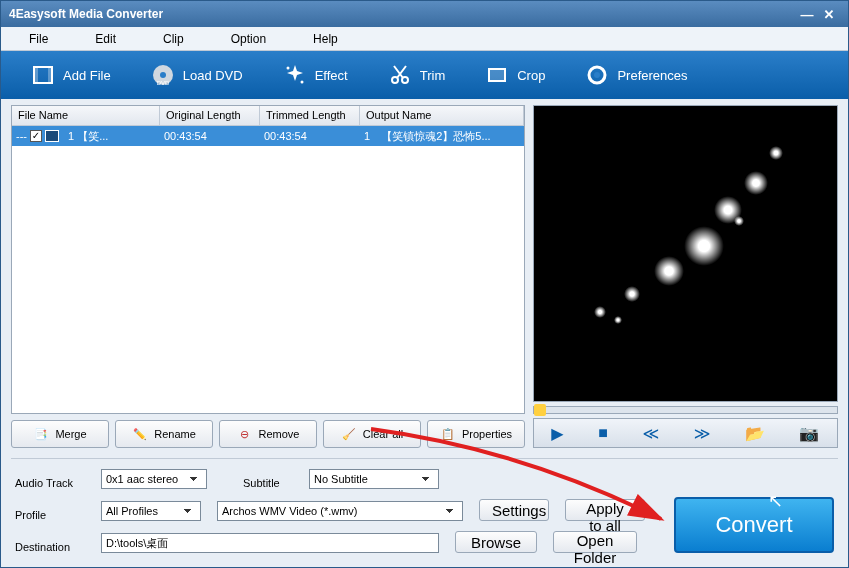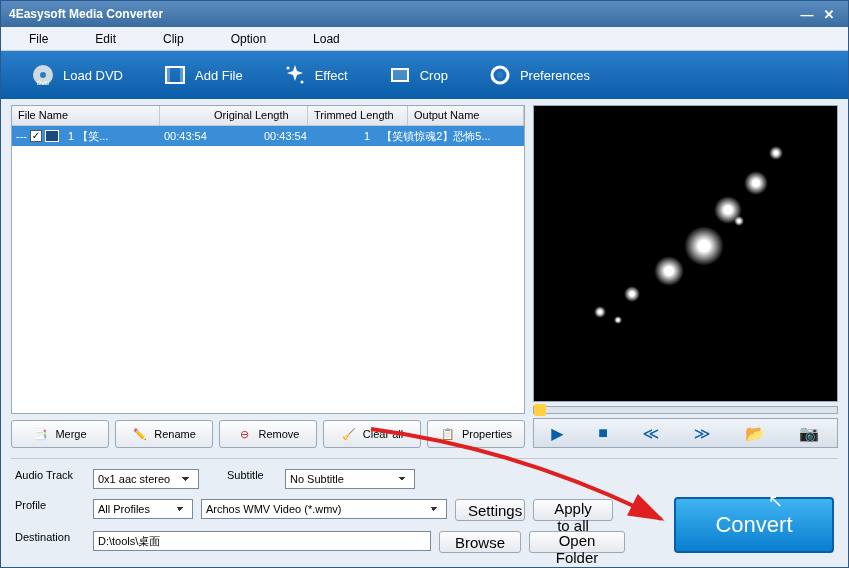--- a/index.html
+++ b/index.html
@@ -12,21 +12,21 @@
 .menubar .menuitem { padding: 4px 18px; cursor: pointer; font-size: 12px; }
 .toolbar { background: linear-gradient(#2a7ec9, #0a5ea9); height: 48px; display: flex; align-items: center; padding: 0 10px; }
 .toolbar .tbtn { display: flex; align-items: center; color: #fff; font-size: 13px; padding: 6px 20px; cursor: pointer; gap: 8px; }
 .toolbar .tbtn .ticon { width: 24px; height: 24px; display: flex; align-items: center; justify-content: center; }
 .content { flex: 1; padding: 6px 10px 10px 10px; display: flex; gap: 8px; }
 .left-panel { flex: 1; display: flex; flex-direction: column; }
 .file-table { flex: 1; background: #fff; border: 1px solid #9aa8b8; display: flex; flex-direction: column; }
 .thead { display: flex; background: linear-gradient(#f5f7fa,#e2e7ee); height: 20px; border-bottom: 1px solid #c0cad6; }
 .th { border-right: 1px solid #c0cad6; padding: 3px 6px; font-size: 11px; }
 .th.fn { width: 148px; }
-.th.ol { width: 100px; margin-left: 48px; }
+.th.ol { width: 100px; }
 .th.tl { width: 100px; }
 .th.on { flex: 1; }
 .trow { display: flex; background: #3a8ed8; color: #fff; height: 20px; align-items: center; }
 .td { padding: 2px 4px; font-size: 11px; white-space: nowrap; overflow: hidden; }
 .td.fn { width: 148px; display: flex; align-items: center; gap: 3px; }
 .td.ol { width: 100px; }
 .td.tl { width: 100px; }
 .td.on { flex: 1; }
 .chk { width: 12px; height: 12px; background: #fff; border: 1px solid #555; display: inline-flex; align-items: center; justify-content: center; color: #000; font-size: 10px; line-height: 1; }
 .vidico { width: 14px; height: 12px; background: #1a4a7a; border: 1px solid #fff; display: inline-block; }
@@ -35,21 +35,21 @@
 .aicon { width: 16px; height: 16px; display: inline-flex; align-items: center; justify-content: center; }
 .right-panel { width: 305px; display: flex; flex-direction: column; }
 .preview { flex: 1; background: #000; border: 1px solid #9aa8b8; position: relative; overflow: hidden; }
 .seek { height: 8px; background: #dde4ec; border: 1px solid #9aa8b8; margin-top: 4px; position: relative; }
 .seek .knob { position: absolute; left: 0; top: -3px; width: 12px; height: 12px; background: #ffd040; border-radius: 2px; }
 .player-ctrls { height: 30px; background: linear-gradient(#f0f4f9,#d8e0ea); border: 1px solid #9aa8b8; margin-top: 4px; display: flex; align-items: center; justify-content: space-around; }
 .pbtn { color: #0a5ea9; font-size: 16px; cursor: pointer; padding: 2px 8px; }
 .divider { height: 1px; background: #c0cad6; margin: 0 10px; }
 .settings-area { padding: 10px 14px 14px 14px; display: flex; gap: 10px; position: relative; }
 .settings-left { flex: 1; display: flex; flex-direction: column; gap: 10px; }
-.srow { display: flex; align-items: flex-start; gap: 8px; }
+.srow { display: flex; align-items: flex-end; gap: 16px; }
 .slabel { width: 70px; font-size: 11px; }
 .sselect, .stext { height: 20px; border: 1px solid #7a8a9a; background: #fff; font-size: 11px; padding: 1px 4px; }
 .sselect { appearance: none; background-image: linear-gradient(45deg, transparent 50%, #333 50%), linear-gradient(135deg, #333 50%, transparent 50%); background-position: calc(100% - 12px) 7px, calc(100% - 8px) 7px; background-size: 4px 4px; background-repeat: no-repeat; padding-right: 18px; }
 .sbtn { height: 22px; background: linear-gradient(#fdfdfd,#e5e9ef); border: 1px solid #9aa8b8; border-radius: 3px; padding: 0 12px; cursor: pointer; font-size: 15px; }
 .convert-btn { width: 160px; height: 56px; background: linear-gradient(#3fb4f0,#0a7ed0); border: 2px solid #0a5ea9; border-radius: 4px; color: #fff; font-size: 22px; display: flex; align-items: center; justify-content: center; cursor: pointer; align-self: flex-end; margin-top: 18px; }
 .sparkle { position: absolute; border-radius: 50%; background: radial-gradient(#fff,#fff 20%,transparent 70%); }
 .arrow { position: absolute; pointer-events: none; }
 .cursor { position: absolute; left: 768px; top: 490px; font-size: 18px; color: #fff;  pointer-events:none; }
 svg { display: block; }
 </style>
@@ -61,53 +61,63 @@
     <span class="title">4Easysoft Media Converter</span>
     <span class="winbtn">—</span>
     <span class="winbtn">✕</span>
   </div>
 
   <div class="menubar">
     <span class="menuitem">File</span>
     <span class="menuitem">Edit</span>
     <span class="menuitem">Clip</span>
     <span class="menuitem">Option</span>
-    <span class="menuitem">Load</span>
+    <span class="menuitem">Help</span>
   </div>
 
   <div class="toolbar">
+    <div class="tbtn">
+      <span class="ticon">
+          <svg width="24" height="24">
+            <rect x="3" y="4" width="18" height="16" fill="none" stroke="#fff" stroke-width="2"></rect>
+            <rect x="3" y="4" width="4" height="16" fill="#fff" opacity="0.3"></rect>
+            <rect x="17" y="4" width="4" height="16" fill="#fff" opacity="0.3"></rect>
+          </svg>
+        </span>
+      <span>Add File</span>
+    </div>
     <div class="tbtn">
       <span class="ticon">
           <svg width="24" height="24">
             <circle cx="12" cy="12" r="10" fill="#d0d8e0"></circle>
             <circle cx="12" cy="12" r="3" fill="#2a7ec9"></circle>
             <text x="12" y="22" font-size="6" fill="#fff" text-anchor="middle">DVD</text>
           </svg>
         </span>
       <span>Load DVD</span>
     </div>
     <div class="tbtn">
       <span class="ticon">
           <svg width="24" height="24">
-            <rect x="3" y="4" width="18" height="16" fill="none" stroke="#fff" stroke-width="2"></rect>
-            <rect x="3" y="4" width="4" height="16" fill="#fff" opacity="0.3"></rect>
-            <rect x="17" y="4" width="4" height="16" fill="#fff" opacity="0.3"></rect>
-          </svg>
-        </span>
-      <span>Add File</span>
-    </div>
-    <div class="tbtn">
-      <span class="ticon">
-          <svg width="24" height="24">
             <path d="M12 2l2 6 6 2-6 2-2 6-2-6-6-2 6-2z" fill="#fff"></path>
             <circle cx="5" cy="5" r="1.5" fill="#fff"></circle>
             <circle cx="19" cy="19" r="1.5" fill="#fff"></circle>
           </svg>
         </span>
       <span>Effect</span>
+    </div>
+    <div class="tbtn">
+      <span class="ticon">
+          <svg width="24" height="24">
+            <circle cx="7" cy="17" r="3" fill="none" stroke="#fff" stroke-width="2"></circle>
+            <circle cx="17" cy="17" r="3" fill="none" stroke="#fff" stroke-width="2"></circle>
+            <path d="M9 15L18 3M15 15L6 3" stroke="#fff" stroke-width="2"></path>
+          </svg>
+        </span>
+      <span>Trim</span>
     </div>
     <div class="tbtn">
       <span class="ticon">
           <svg width="24" height="24">
             <rect x="4" y="6" width="16" height="12" fill="none" stroke="#fff" stroke-width="2"></rect>
             <rect x="4" y="6" width="16" height="12" fill="#fff" opacity="0.2"></rect>
           </svg>
         </span>
       <span>Crop</span>
     </div>
@@ -211,21 +221,21 @@
         <span class="slabel">Profile</span>
         <select class="sselect" style="width:100px"><option>All Profiles</option></select>
         <select class="sselect" style="width:246px"><option>Archos WMV Video (*.wmv)</option></select>
         <button class="sbtn" style="width:70px">Settings</button>
         <button class="sbtn" style="width:80px">Apply to all</button>
       </div>
       <div class="srow">
         <span class="slabel">Destination</span>
         <input class="stext" style="width: 338px;" value="D:\tools\桌面">
         <button class="sbtn" style="width:82px">Browse</button>
-        <button class="sbtn" style="width:96px">Open Folder</button>
+        <button class="sbtn" style="width:84px">Open Folder</button>
       </div>
     </div>
     <div class="convert-btn">
         <span>Convert</span>
       </div>
 
     <svg class="arrow" style="left:360px;top:-40px" width="320" height="120">
       <defs>
           <marker id="ah" markerWidth="10" markerHeight="10" refX="8" refY="3" orient="auto">
             <path d="M0,0 L0,6 L9,3 z" fill="#e02020"></path>

